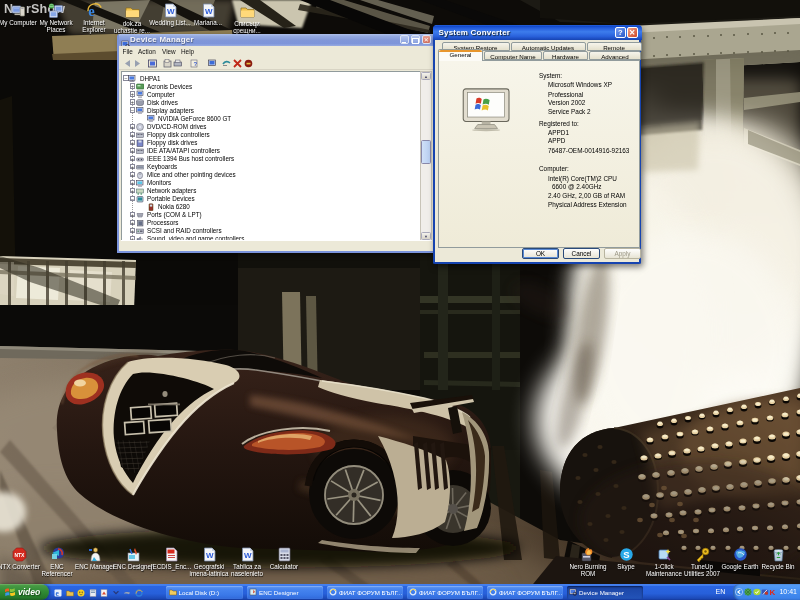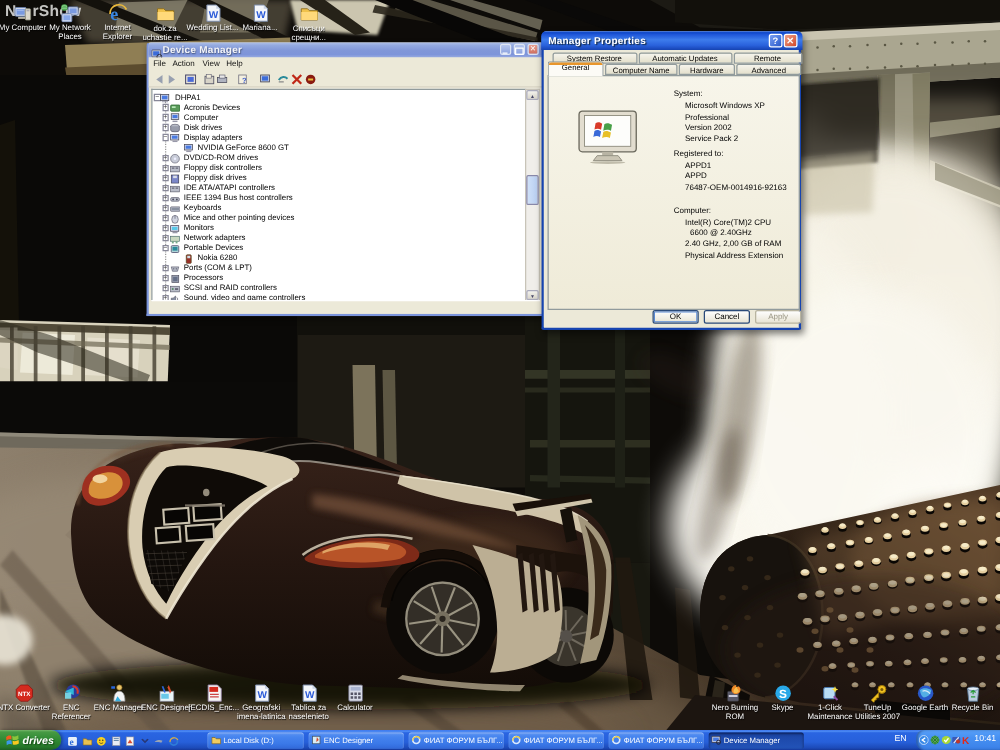--- a/index.html
+++ b/index.html
@@ -1048,21 +1048,21 @@
 </div>
 <div class="dmsb">
         <div class="sbup">▲</div>
         <div class="sbthumb"></div>
         <div class="sbdn">▼</div>
       </div>
 <div class="dmstatus"></div>
 </div>
 <div id="sp">
 <div class="sptitle">
-        <span class="sptext">Manager Properties</span>
+        <span class="sptext">System Converter</span>
         <span class="spbtns">
           <span class="spb spbq">?</span>
           <span class="spb spbx">✕</span>
         </span>
       </div>
 <div class="spbody">
 <div class="tabback" style="left:6.5px;width:68px">System Restore</div>
 <div class="tabback" style="left:75.5px;width:75px">Automatic Updates</div>
 <div class="tabback" style="left:151.5px;width:55px">Remote</div>
 <div class="tabfront tabactive" style="left:3px;width:45px">General</div>
@@ -1102,21 +1102,21 @@
 </div>
     </div>
 <div id="tb">
 <div id="startbtn">
         <svg width="12" height="12" viewBox="0 0 13 13" style="margin:0 2px 0 4px;transform:rotate(-4deg)">
 <path d="M1.2,3.6 C2.6,2.2 4.2,2.1 5.7,2.9 L5.7,6.1 C4.2,5.3 2.6,5.4 1.2,6.6 Z" fill="#f25a20"></path>
 <path d="M6.5,3.1 C8,3.8 9.8,3.7 11.8,2.7 L11.8,5.9 C9.8,6.9 8,7 6.5,6.3 Z" fill="#8ac43c"></path>
 <path d="M1.2,7.5 C2.6,6.4 4.2,6.3 5.7,7 L5.7,10.3 C4.2,9.6 2.6,9.7 1.2,10.7 Z" fill="#3a98e8"></path>
 <path d="M6.5,7.2 C8,7.9 9.8,7.8 11.8,6.9 L11.8,10 C9.8,11 8,11.1 6.5,10.4 Z" fill="#f8c820"></path>
 </svg>
-        <span>drives</span>
+        <span>video</span>
       </div>
 <svg class="qlico" style="left:54px" width="8" height="8" viewBox="0 0 8 8">
         <rect x="0.5" y="0.5" width="7" height="7" rx="1" fill="#e8f0fa"></rect>
         <text x="1.6" y="6.8" font-size="7.5" font-weight="bold" fill="#2a6ad8" font-family="Liberation Serif">e</text>
       </svg>
 <svg class="qlico" style="left:65.5px" width="8" height="8" viewBox="0 0 8 8">
         <path d="M0.5,2 L3,2 L4,3 L7.5,3 L7.5,7 L0.5,7 Z" fill="#e8c050" stroke="#8a6a20" stroke-width="0.5"></path>
       </svg>
 <svg class="qlico" style="left:77px" width="8" height="8" viewBox="0 0 8 8">
         <circle cx="4" cy="4" r="3.5" fill="#f8d020"></circle>

